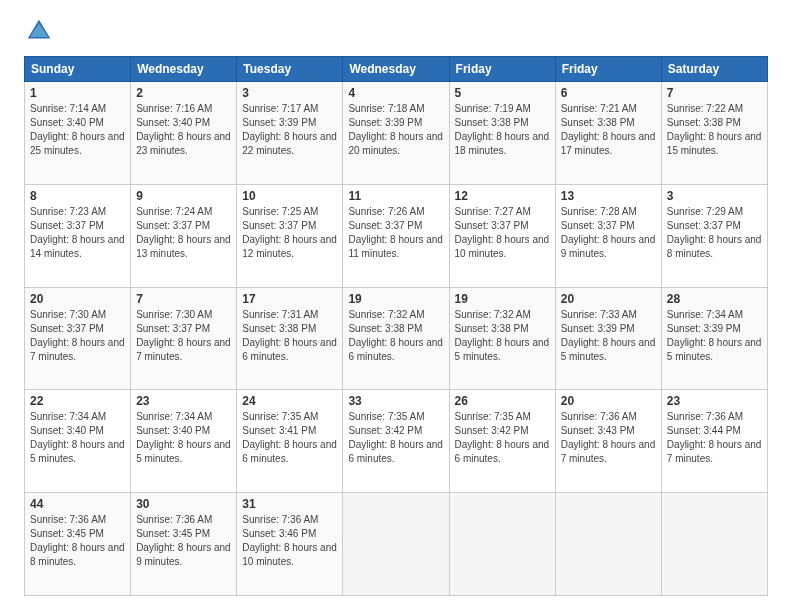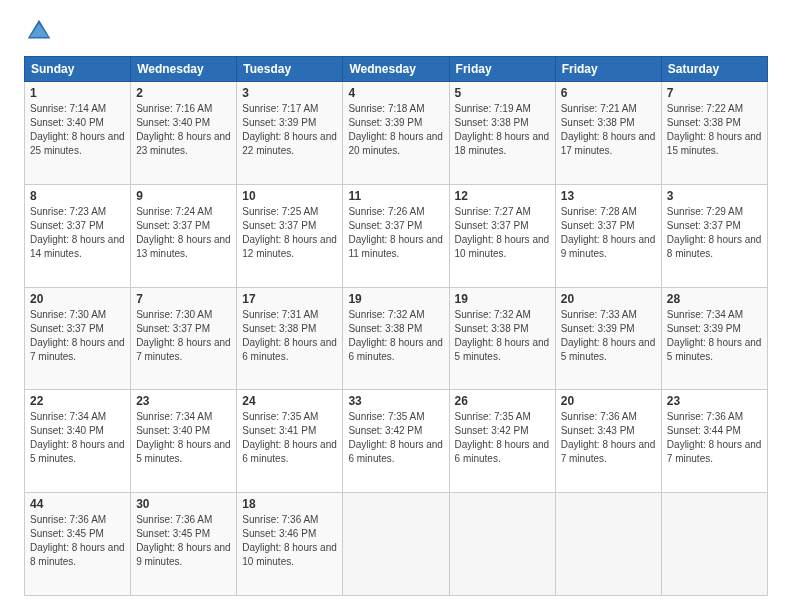--- a/index.html
+++ b/index.html
@@ -382,21 +382,21 @@
       </td>
           <td>
         <span class="day-number">30</span>
         <div class="day-info">
           Sunrise: 7:36 AM<br>
           Sunset: 3:45 PM<br>
           Daylight: 8 hours and 9 minutes.
         </div>
       </td>
           <td>
-        <span class="day-number">18</span>
+        <span class="day-number">31</span>
         <div class="day-info">
           Sunrise: 7:36 AM<br>
           Sunset: 3:46 PM<br>
           Daylight: 8 hours and 10 minutes.
         </div>
       </td>
           <td class="empty-cell"></td>
           <td class="empty-cell"></td>
           <td class="empty-cell"></td>
           <td class="empty-cell"></td>

